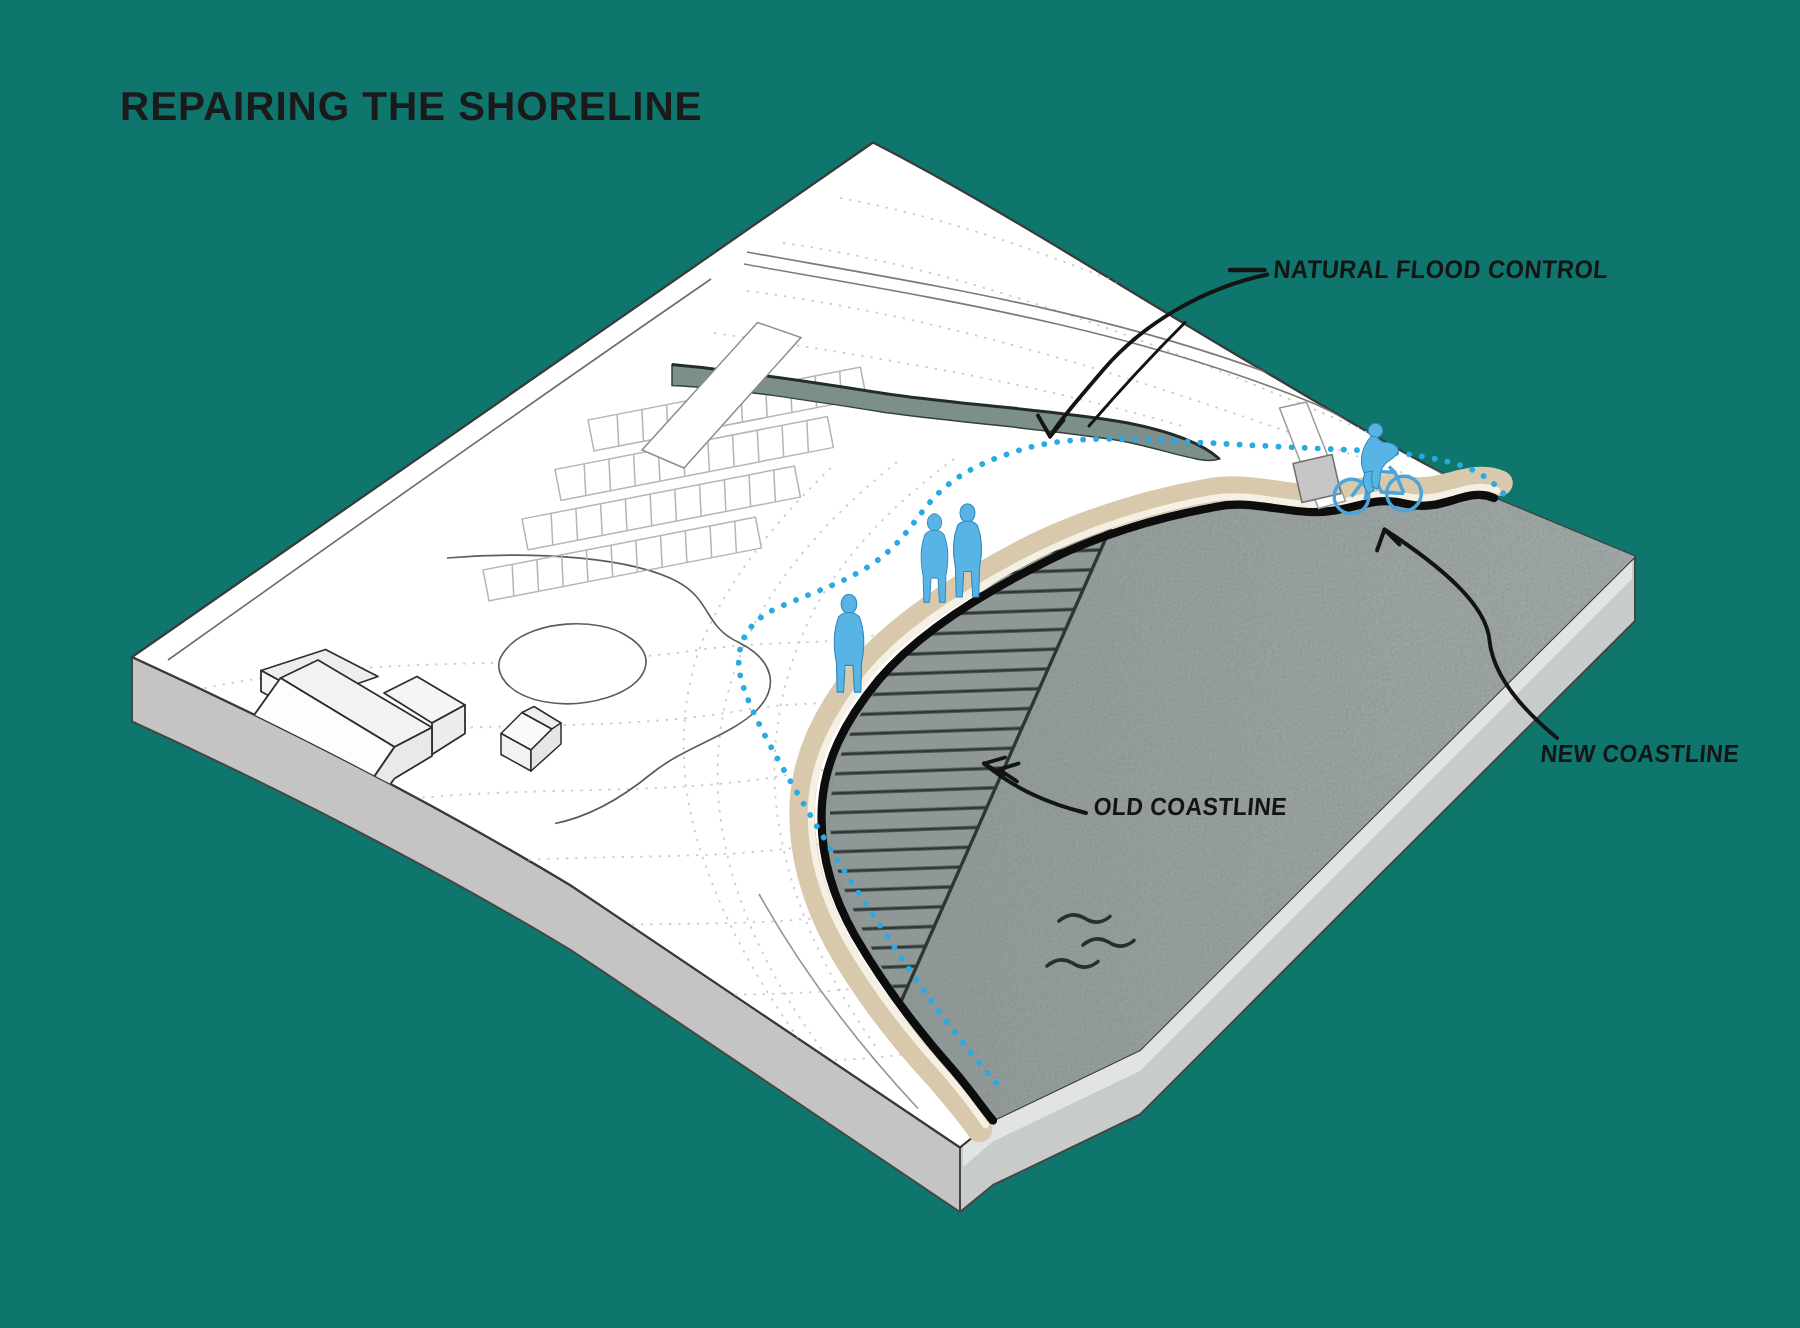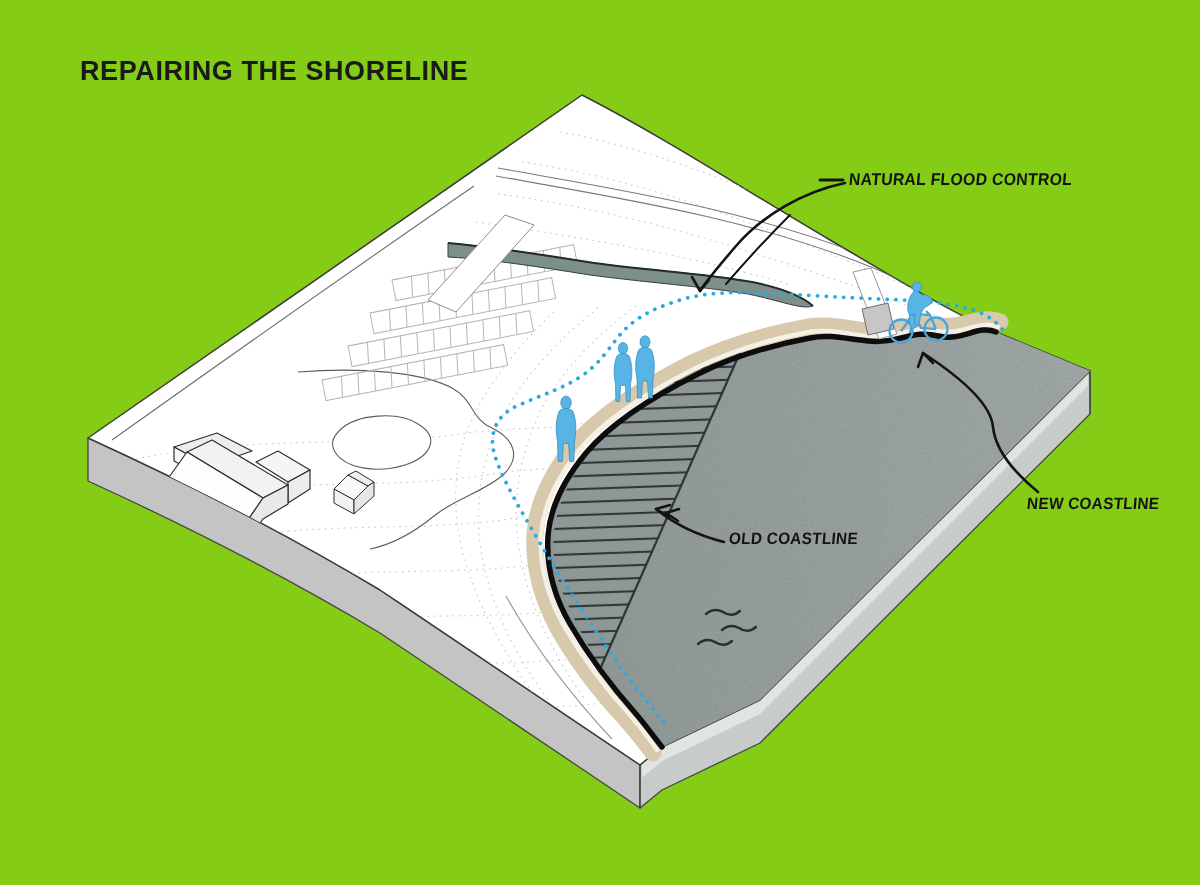--- a/index.html
+++ b/index.html
@@ -1,17 +1,17 @@
 <!DOCTYPE html>
 <html><head>
 <meta charset="utf-8">
 <style>
   html,body{margin:0;padding:0;background:#ffffff;}
   body{width:1200px;height:885px;overflow:hidden;font-family:"Liberation Sans",sans-serif;}
-  .stage{position:relative;width:1200px;height:885px;background:#84cc16;}
+  .stage{position:relative;width:1200px;height:885px;background:#0f766e;}
   .stage svg{position:absolute;left:0;top:0;}
   .page-title{
     position:absolute;left:80px;top:56px;
     font-size:27px;font-weight:700;letter-spacing:.6px;color:#1a1a1a;white-space:nowrap;
   }
   .marker{
     position:absolute;font-weight:700;color:#141414;white-space:nowrap;
     letter-spacing:.3px;transform:skewX(-5deg) scaleX(.93);transform-origin:left center;
   }
   .lbl-flood{left:849px;top:170px;font-size:17px;}

